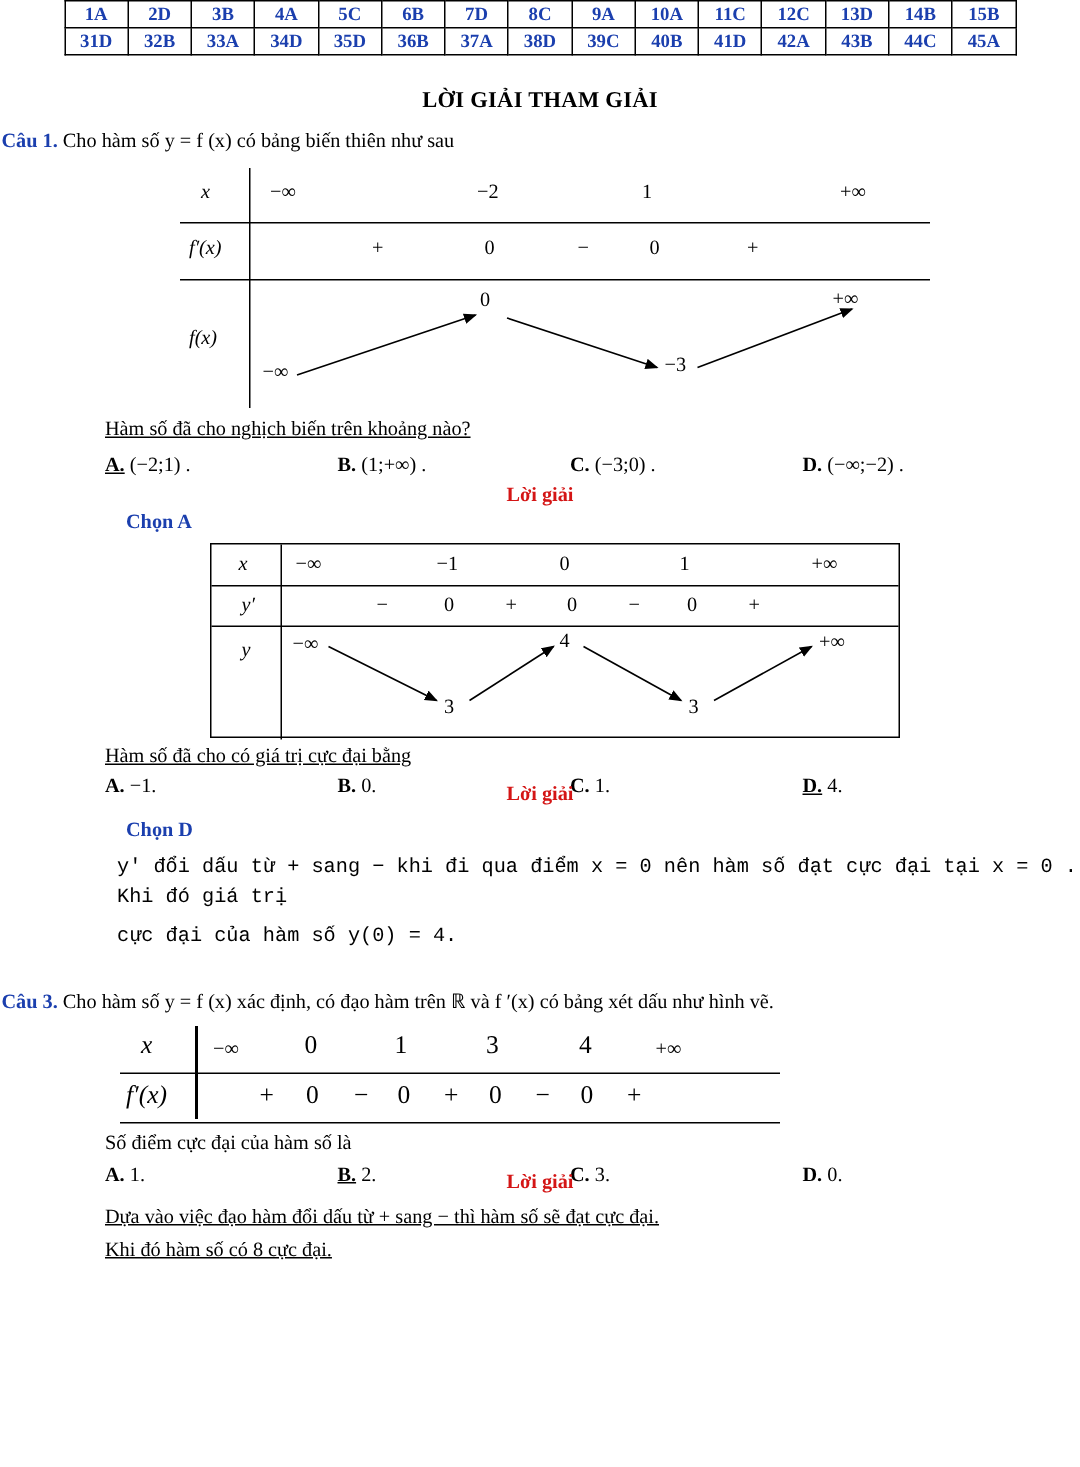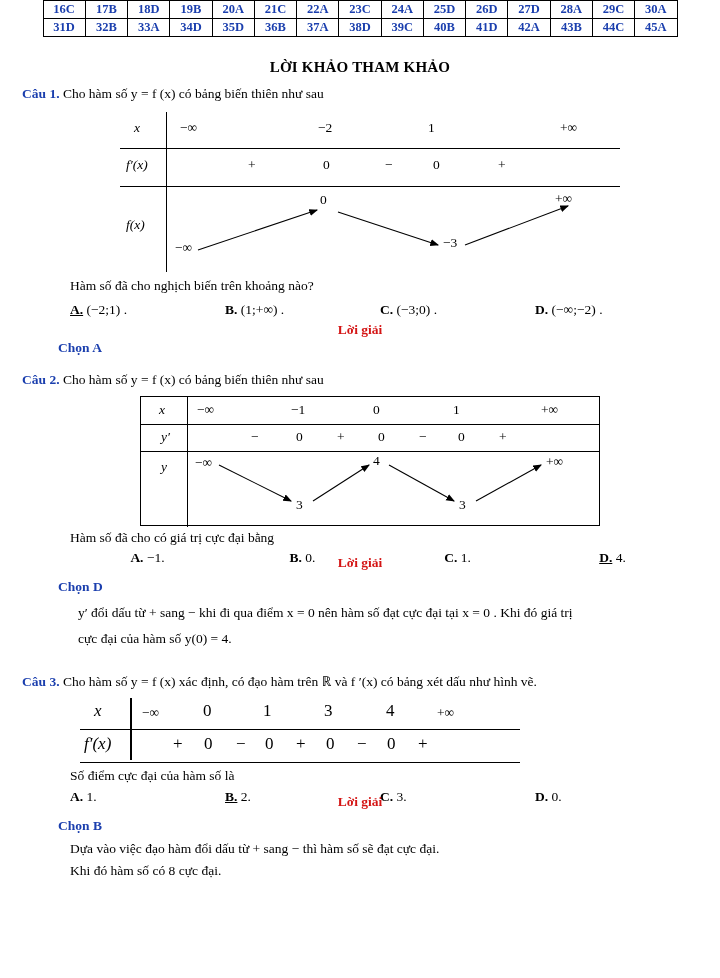--- a/index.html
+++ b/index.html
@@ -58,34 +58,34 @@
     letter-spacing: .2px;
   }
   .qlabel {
     color: #1b3fae;
     font-weight: bold;
   }
   .para {
     margin: 0 0 2px 0;
     line-height: 1.5;
   }
-  .indent { margin-left: 70px; }
-  .indent2 { margin-left: 78px; }
-  .q-line { margin-left: 22px; }
+  .indent { margin-left: 70px; text-decoration: underline; }
+  .indent2 { margin-left: 78px; font-family: Liberation Mono, monospace; }
+  .q-line { margin-left: 1px; }
 
   .loigiai {
     text-align: center;
     color: #d41515;
     font-weight: bold;
     margin: 4px 0 2px 0;
   }
   .chon {
     color: #1b3fae;
     font-weight: bold;
-    margin-left: 58px;
+    margin-left: 84px;
   }
   .mi { font-style: italic; font-family: "Liberation Serif", serif; }
 
   
   .opts {
     display: flex;
     margin-left: 70px;
     margin-top: 5px;
     margin-bottom: 2px;
   }
@@ -149,35 +149,35 @@
   svg { overflow: visible; }
 </style>
 </head>
 <body>
 
 <div class="page">
 
   <table class="ans-table">
     <tbody>
       <tr>
-        <td>16C</td>
-        <td>17B</td>
-        <td>18D</td>
-        <td>19B</td>
-        <td>20A</td>
-        <td>21C</td>
-        <td>22A</td>
-        <td>23C</td>
-        <td>24A</td>
-        <td>25D</td>
-        <td>26D</td>
-        <td>27D</td>
-        <td>28A</td>
-        <td>29C</td>
-        <td>30A</td>
+        <td>1A</td>
+        <td>2D</td>
+        <td>3B</td>
+        <td>4A</td>
+        <td>5C</td>
+        <td>6B</td>
+        <td>7D</td>
+        <td>8C</td>
+        <td>9A</td>
+        <td>10A</td>
+        <td>11C</td>
+        <td>12C</td>
+        <td>13D</td>
+        <td>14B</td>
+        <td>15B</td>
       </tr>
       <tr>
         <td>31D</td>
         <td>32B</td>
         <td>33A</td>
         <td>34D</td>
         <td>35D</td>
         <td>36B</td>
         <td>37A</td>
         <td>38D</td>
@@ -185,21 +185,21 @@
         <td>40B</td>
         <td>41D</td>
         <td>42A</td>
         <td>43B</td>
         <td>44C</td>
         <td>45A</td>
       </tr>
     </tbody>
   </table>
 
-  <div class="doc-title">LỜI KHẢO THAM KHẢO</div>
+  <div class="doc-title">LỜI GIẢI THAM GIẢI</div>
 
   <div class="para q-line">
     <span class="qlabel">Câu 1.</span>
     <span>Cho hàm số y = f (x) có bảng biến thiên như sau</span>
   </div>
 
   <div class="vt1">
     <div class="vline"></div>
     <div class="hline"></div>
     <div class="hline2"></div>
@@ -252,24 +252,20 @@
     </div>
     <div class="opt">
       <b>D.</b>
       <span>(−∞;−2) .</span>
     </div>
   </div>
 
   <div class="loigiai">Lời giải</div>
   <div class="chon">Chọn A</div>
 
-  <div class="para q-line" style="margin-top:14px;">
-    <span class="qlabel">Câu 2.</span>
-    <span>Cho hàm số y = f (x) có bảng biến thiên như sau</span>
-  </div>
 
   <div class="vt2">
     <div class="colsep"></div>
     <div class="rowsep1"></div>
     <div class="rowsep2"></div>
 
     <span class="cell mi" style="left:18px; top:5px;">x</span>
     <span class="cell" style="left:56px; top:5px;">−∞</span>
     <span class="cell" style="left:150px; top:5px;">−1</span>
     <span class="cell" style="left:232px; top:5px;">0</span>
@@ -300,21 +296,21 @@
       </defs>
       <line x1="78" y1="68" x2="150" y2="104" stroke="#000" stroke-width="1.1" marker-end="url(#ah2)"></line>
       <line x1="172" y1="104" x2="228" y2="68" stroke="#000" stroke-width="1.1" marker-end="url(#ah2)"></line>
       <line x1="248" y1="68" x2="313" y2="104" stroke="#000" stroke-width="1.1" marker-end="url(#ah2)"></line>
       <line x1="335" y1="104" x2="400" y2="68" stroke="#000" stroke-width="1.1" marker-end="url(#ah2)"></line>
     </svg>
   </div>
 
   <div class="para indent">Hàm số đã cho có giá trị cực đại bằng</div>
 
-  <div class="opts" style="margin-top:2px;text-align:center;">
+  <div class="opts" style="margin-top:2px;">
     <div class="opt">
       <b>A.</b>
       <span>−1.</span>
     </div>
     <div class="opt">
       <b>B.</b>
       <span>0.</span>
     </div>
     <div class="opt">
       <b>C.</b>
@@ -377,17 +373,16 @@
       <b>C.</b>
       <span>3.</span>
     </div>
     <div class="opt">
       <b>D.</b>
       <span>0.</span>
     </div>
   </div>
 
   <div class="loigiai" style="margin-top:-13px;">Lời giải</div>
-  <div class="chon" style="margin-top:8px;">Chọn B</div>
   <div class="para indent" style="margin-top:5px;">Dựa vào việc đạo hàm đổi dấu từ + sang − thì hàm số sẽ đạt cực đại.</div>
   <div class="para indent" style="margin-top:2px;">Khi đó hàm số có 8 cực đại.</div>
 
 </div>
 
 </body></html>

